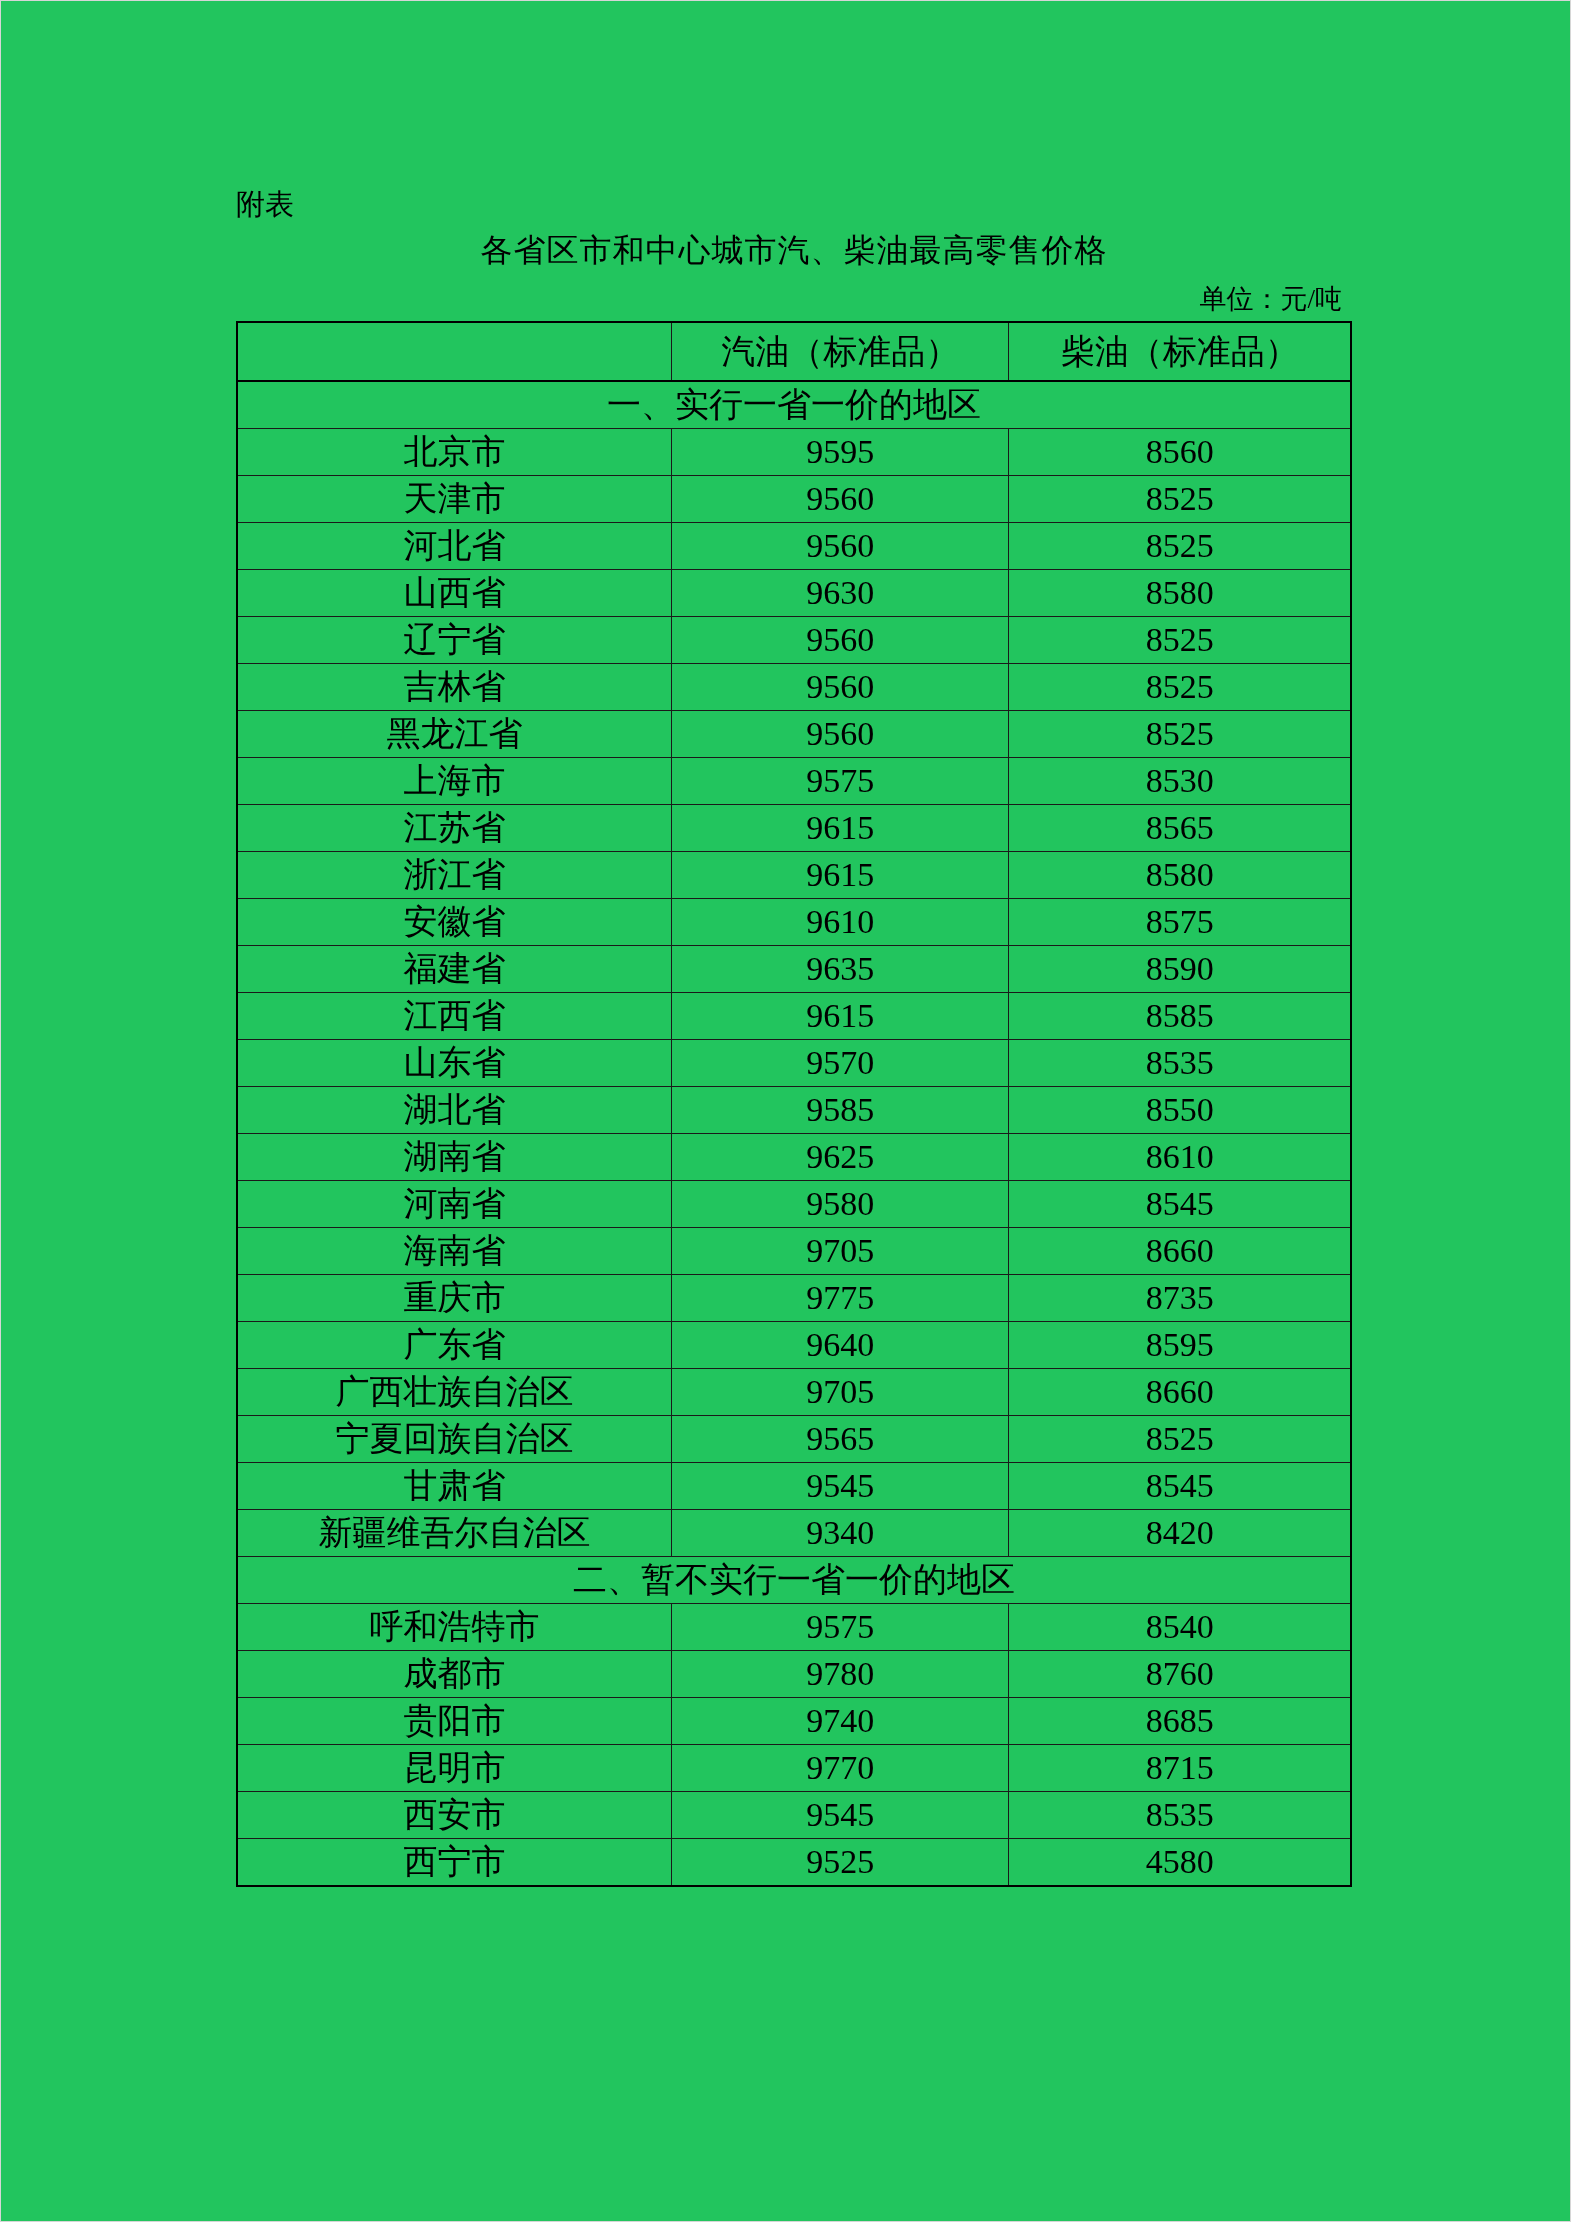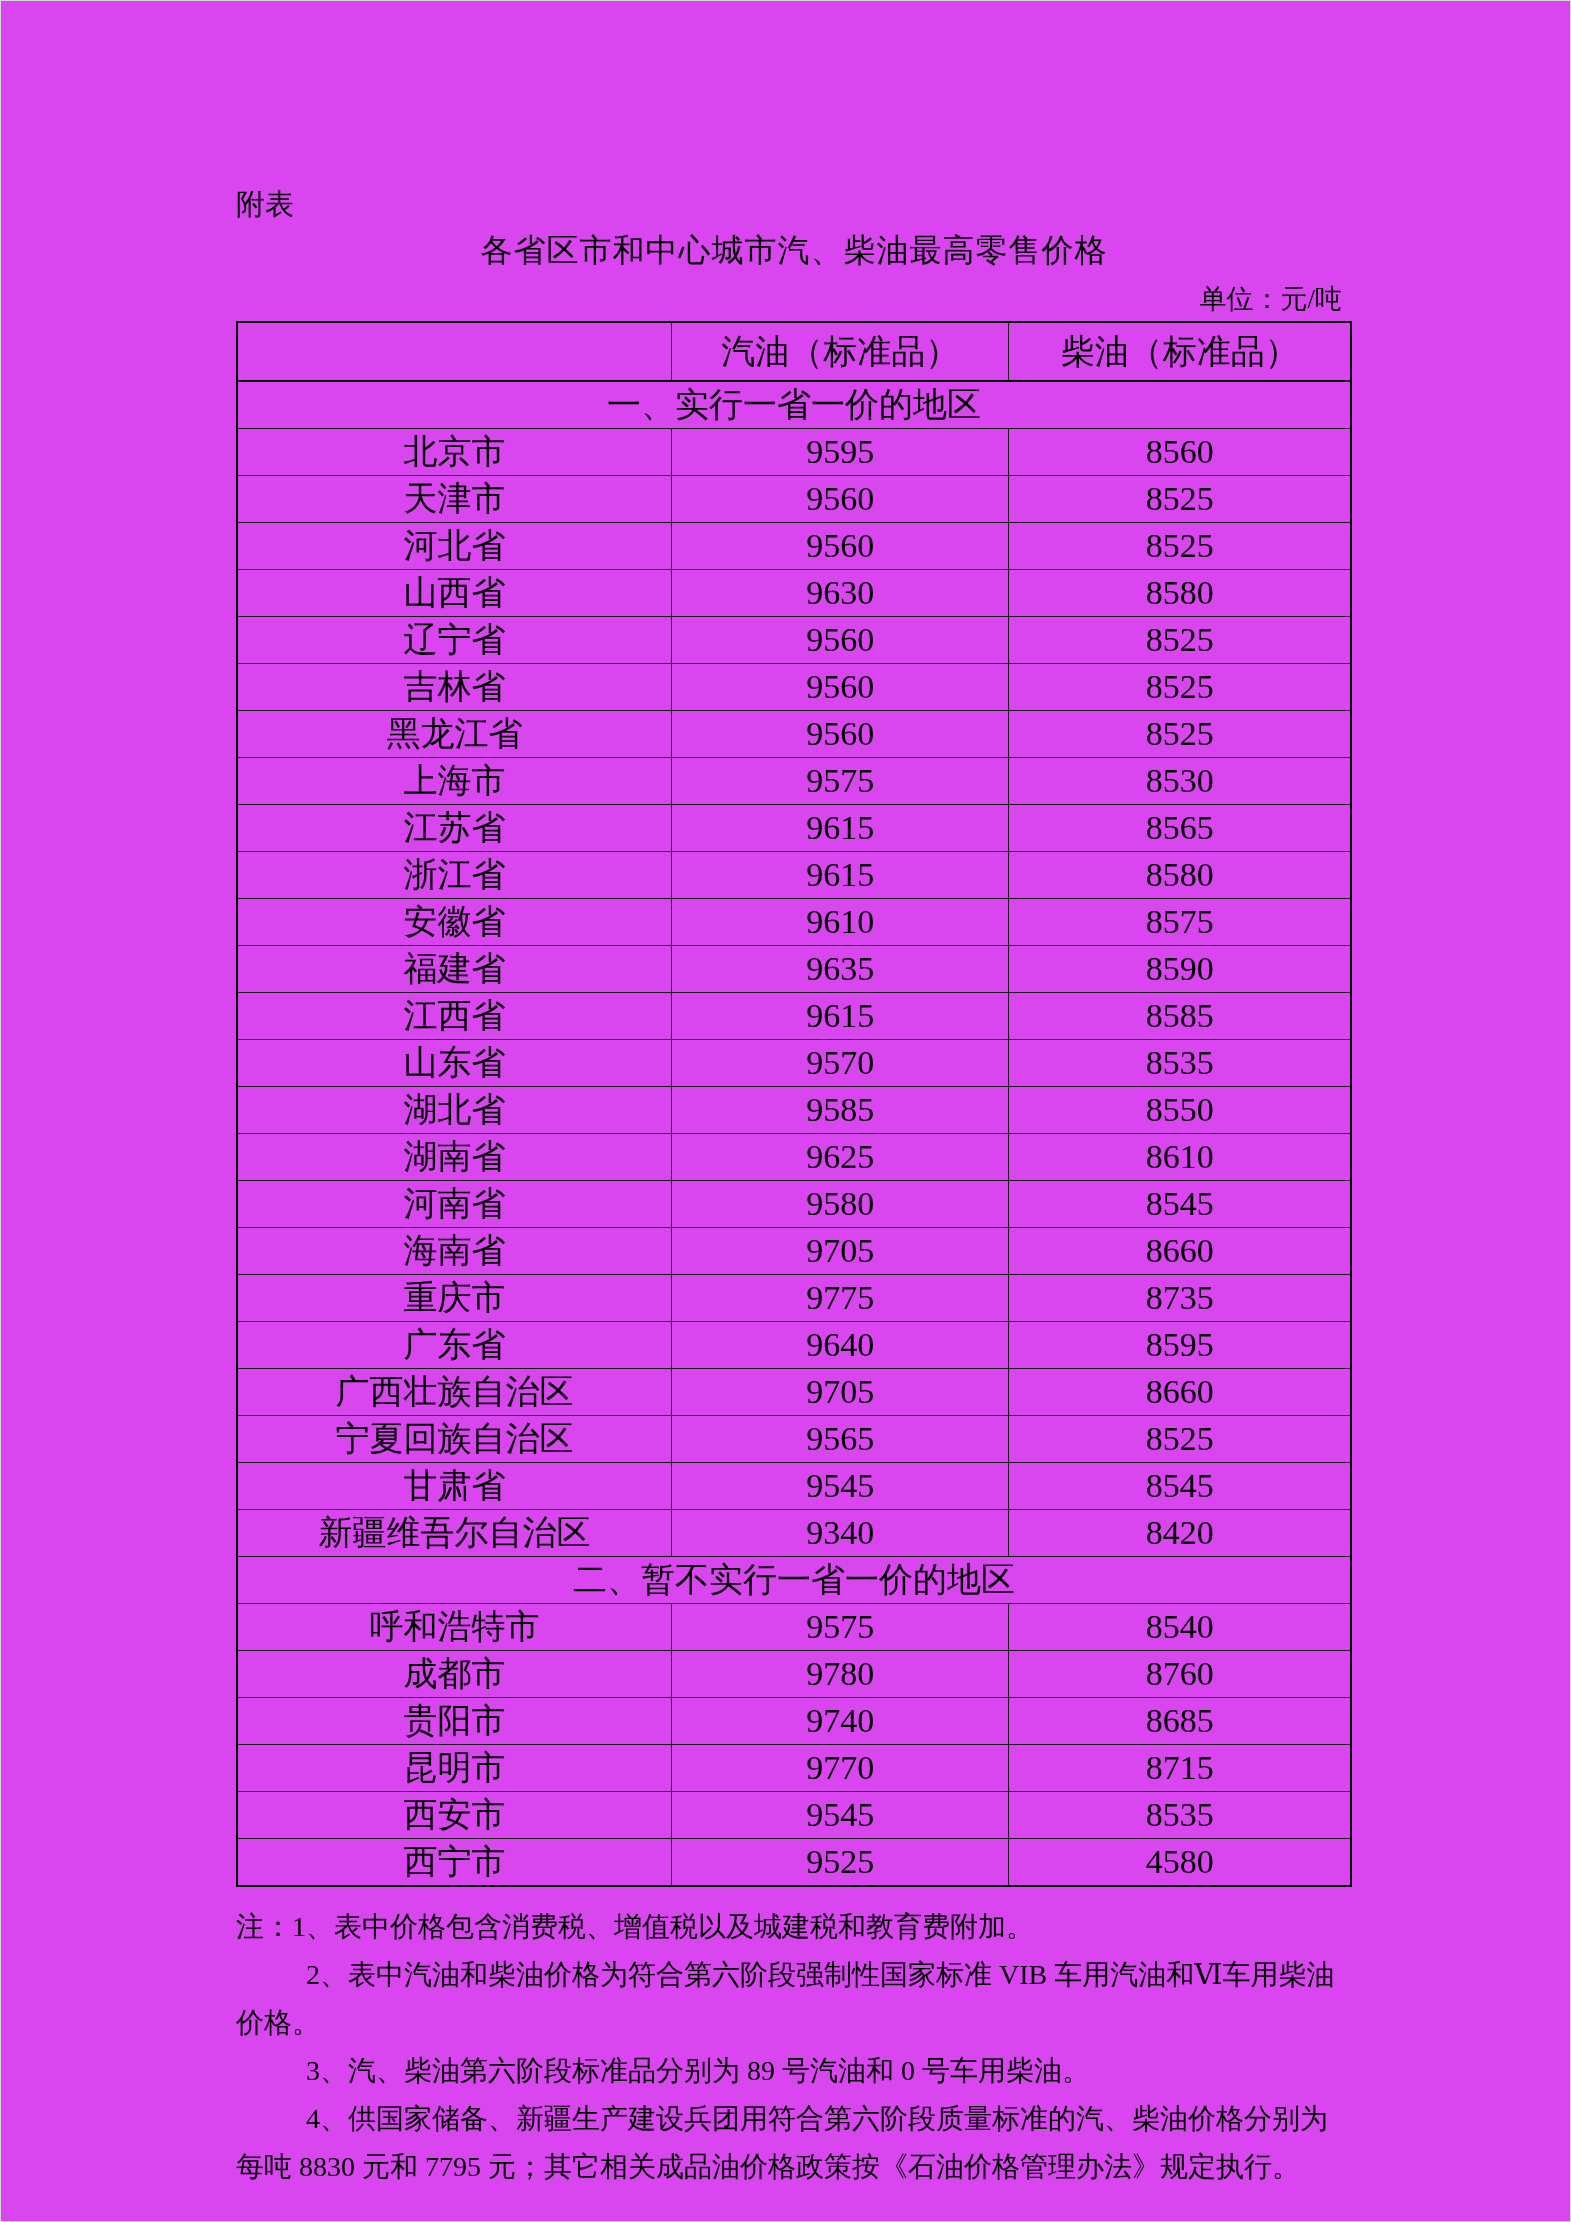--- a/index.html
+++ b/index.html
@@ -1,21 +1,21 @@
 <!DOCTYPE html>
 <html><head>
 <meta charset="utf-8">
 <style>
   html, body { margin: 0; padding: 0; background: #ffffff; }
   .page {
     position: relative;
     width: 1571px;
     height: 2222px;
     box-sizing: border-box;
-    background: #d946ef;
+    background: #22c55e;
     border: 1px solid #d6d6d6;
     font-family: "Liberation Serif", "DejaVu Serif", serif;
     color: #000;
   }
   .doc {
     position: absolute;
     left: 235px;
     top: 186px;
     width: 1116px;
   }
@@ -260,21 +260,15 @@
             <td class="num-cell">8535</td>
           </tr>
           <tr>
             <td class="region-cell">西宁市</td>
             <td class="num-cell">9525</td>
             <td class="num-cell">4580</td>
           </tr>
         </tbody>
     </table>
 
-    <div class="notes">
-      <p><span>注：</span><span>1、表中价格包含消费税、增值税以及城建税和教育费附加。</span></p>
-      <p class="indented">2、表中汽油和柴油价格为符合第六阶段强制性国家标准 VIB 车用汽油和Ⅵ车用柴油价格。</p>
-      <p class="indented">3、汽、柴油第六阶段标准品分别为 89 号汽油和 0 号车用柴油。</p>
-      <p class="indented">4、供国家储备、新疆生产建设兵团用符合第六阶段质量标准的汽、柴油价格分别为每吨 8830 元和 7795 元；其它相关成品油价格政策按《石油价格管理办法》规定执行。</p>
-    </div>
 
   </div>
 </div>
 
 </body></html>

